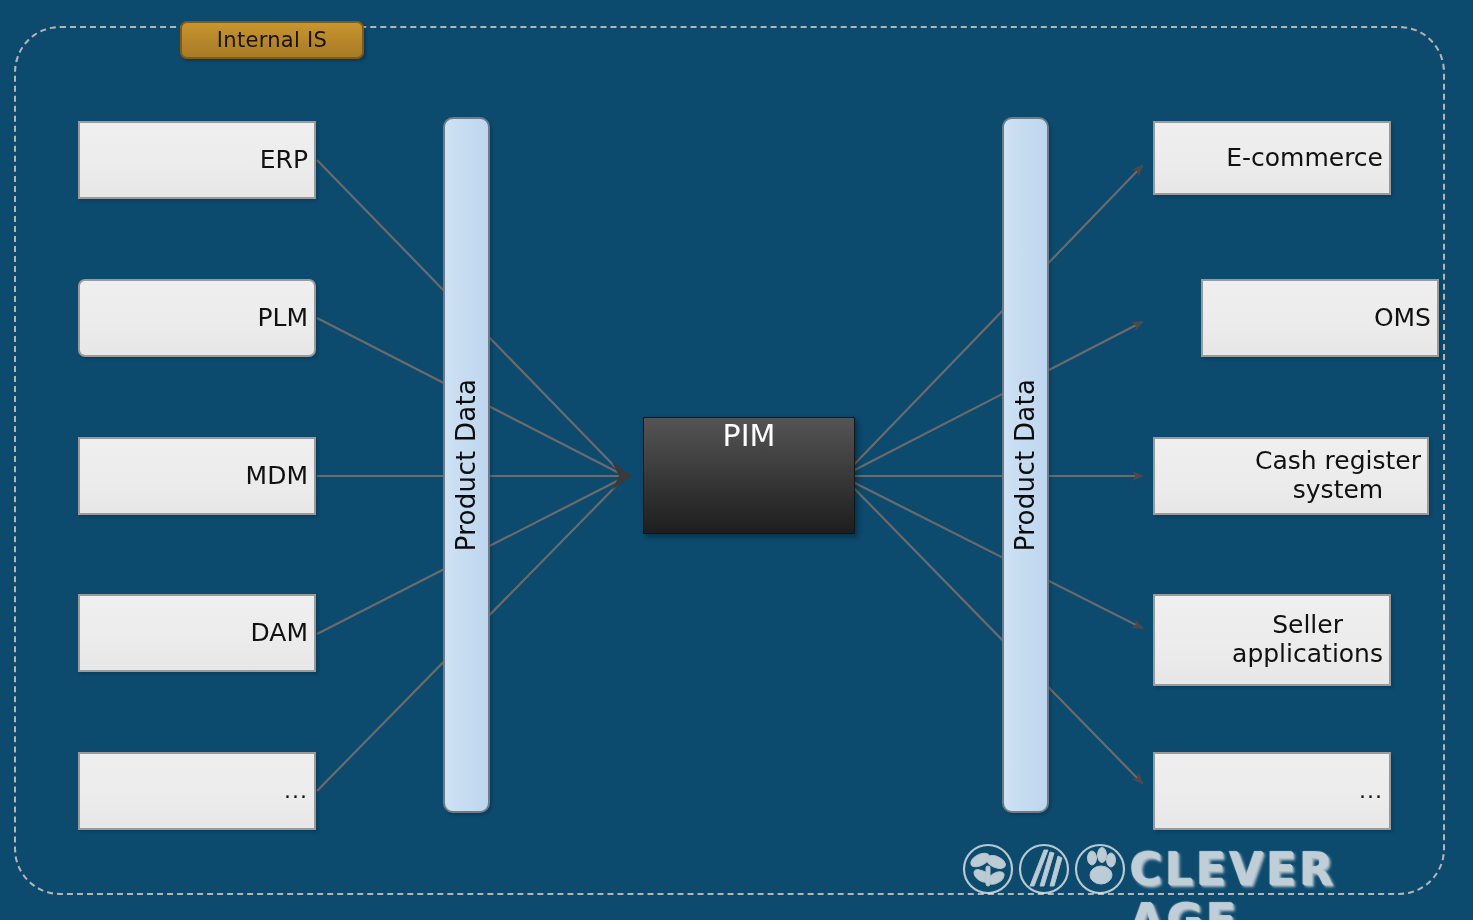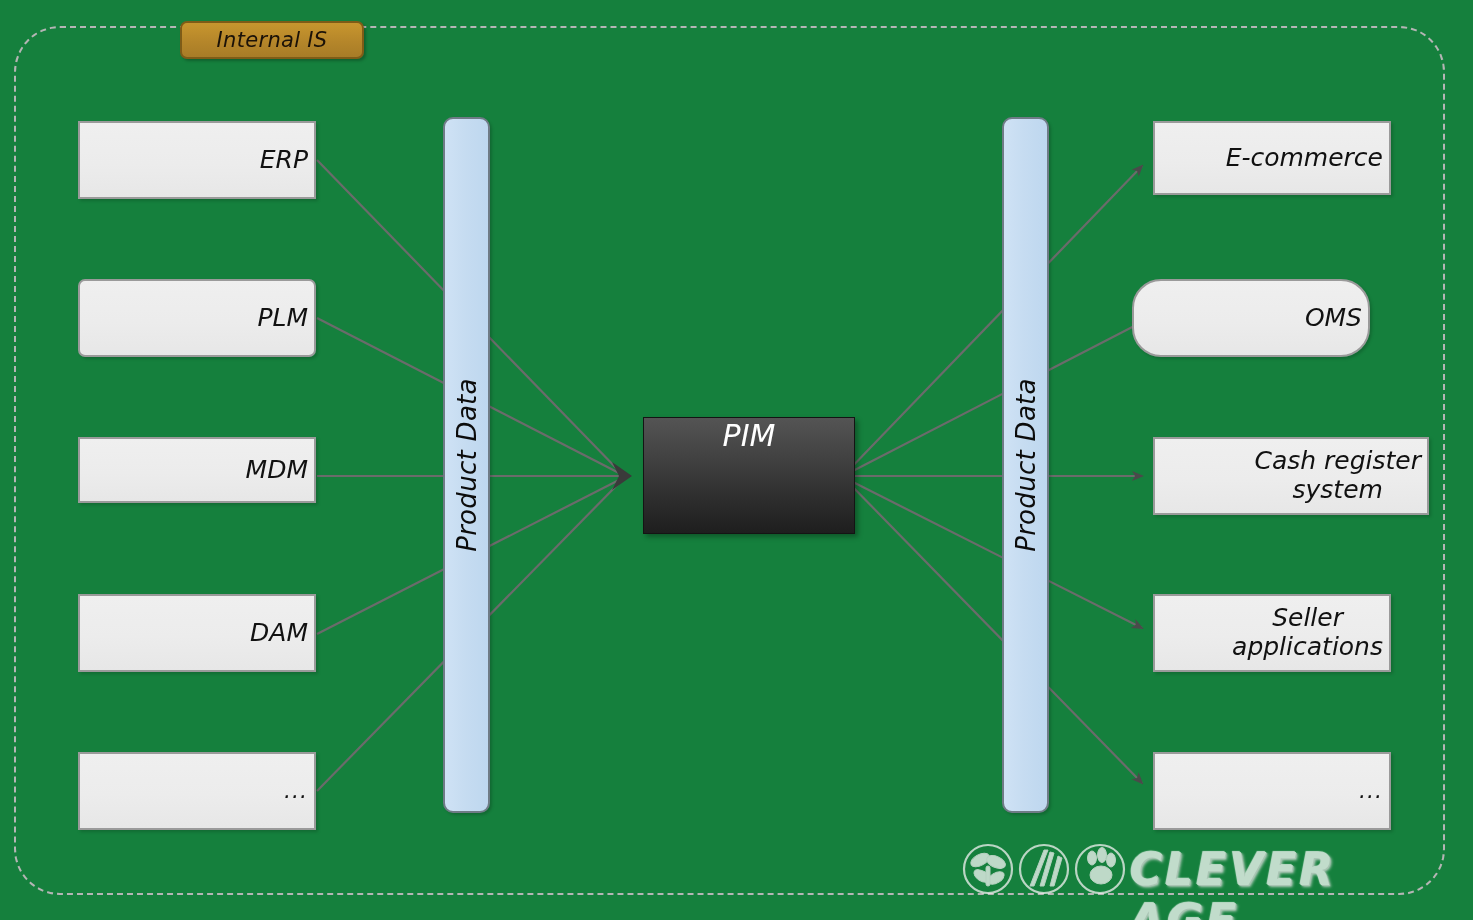--- a/index.html
+++ b/index.html
@@ -7,23 +7,22 @@
     padding: 0;
     background: #ffffff;
   }
   body {
     font-family: "DejaVu Sans", sans-serif;
   }
   #canvas {
     position: relative;
     width: 1473px;
     height: 920px;
-    background: #15803d;
+    background: #0c4a6e;
     overflow: hidden;
-    font-style: italic;
   }
 
   
   #outer-frame {
     position: absolute;
     left: 14px;
     top: 26px;
     width: 1431px;
     height: 869px;
     border: 2px dashed #b5b5b5;
@@ -184,21 +183,21 @@
       <line x1="845" y1="479" x2="1142" y2="783"></line>
     </g>
   </svg>
 
   <div class="node-box" style="left:78px; top:121px; width:238px; height:78px;">
     <span>ERP</span>
   </div>
   <div class="node-box" style="left:78px; top:279px; width:238px; height:78px;border-radius:7px;">
     <span>PLM</span>
   </div>
-  <div class="node-box" style="left:78px; top:437px; width:238px; height:66px;">
+  <div class="node-box" style="left:78px; top:437px; width:238px; height:78px;">
     <span>MDM</span>
   </div>
   <div class="node-box" style="left:78px; top:594px; width:238px; height:78px;padding-left:44px;">
     <span>DAM</span>
   </div>
   <div class="node-box ellipsis" style="left:78px; top:752px; width:238px; height:78px;">
     <span>...</span>
   </div>
 
   <div class="data-bar" id="data-bar-left">
@@ -209,28 +208,28 @@
     <span>PIM</span>
   </div>
 
   <div class="data-bar" id="data-bar-right">
     <span class="vlabel">Product Data</span>
   </div>
 
   <div class="node-box" style="left:1153px; top:121px; width:238px; height:74px;">
     <span>E-commerce</span>
   </div>
-  <div class="node-box" style="left:1132px; top:279px; width:238px; height:78px;border-radius:29px;">
+  <div class="node-box" style="left:1201px; top:279px; width:238px; height:78px;">
     <span>OMS</span>
   </div>
   <div class="node-box" style="left:1153px; top:437px; width:276px; height:78px; white-space:pre-line;">
     <span>Cash register
 system</span>
   </div>
-  <div class="node-box" style="left:1153px; top:594px; width:238px; height:78px; white-space:pre-line;">
+  <div class="node-box" style="left:1153px; top:594px; width:238px; height:92px; white-space:pre-line;">
     <span>Seller
 applications</span>
   </div>
   <div class="node-box ellipsis" style="left:1153px; top:752px; width:238px; height:78px;">
     <span>...</span>
   </div>
 
   <div id="watermark">
     <svg width="170" height="58" viewBox="0 0 170 58" xmlns="http://www.w3.org/2000/svg">
       <g fill="none" stroke="#f2f2f2" stroke-width="2.2">

